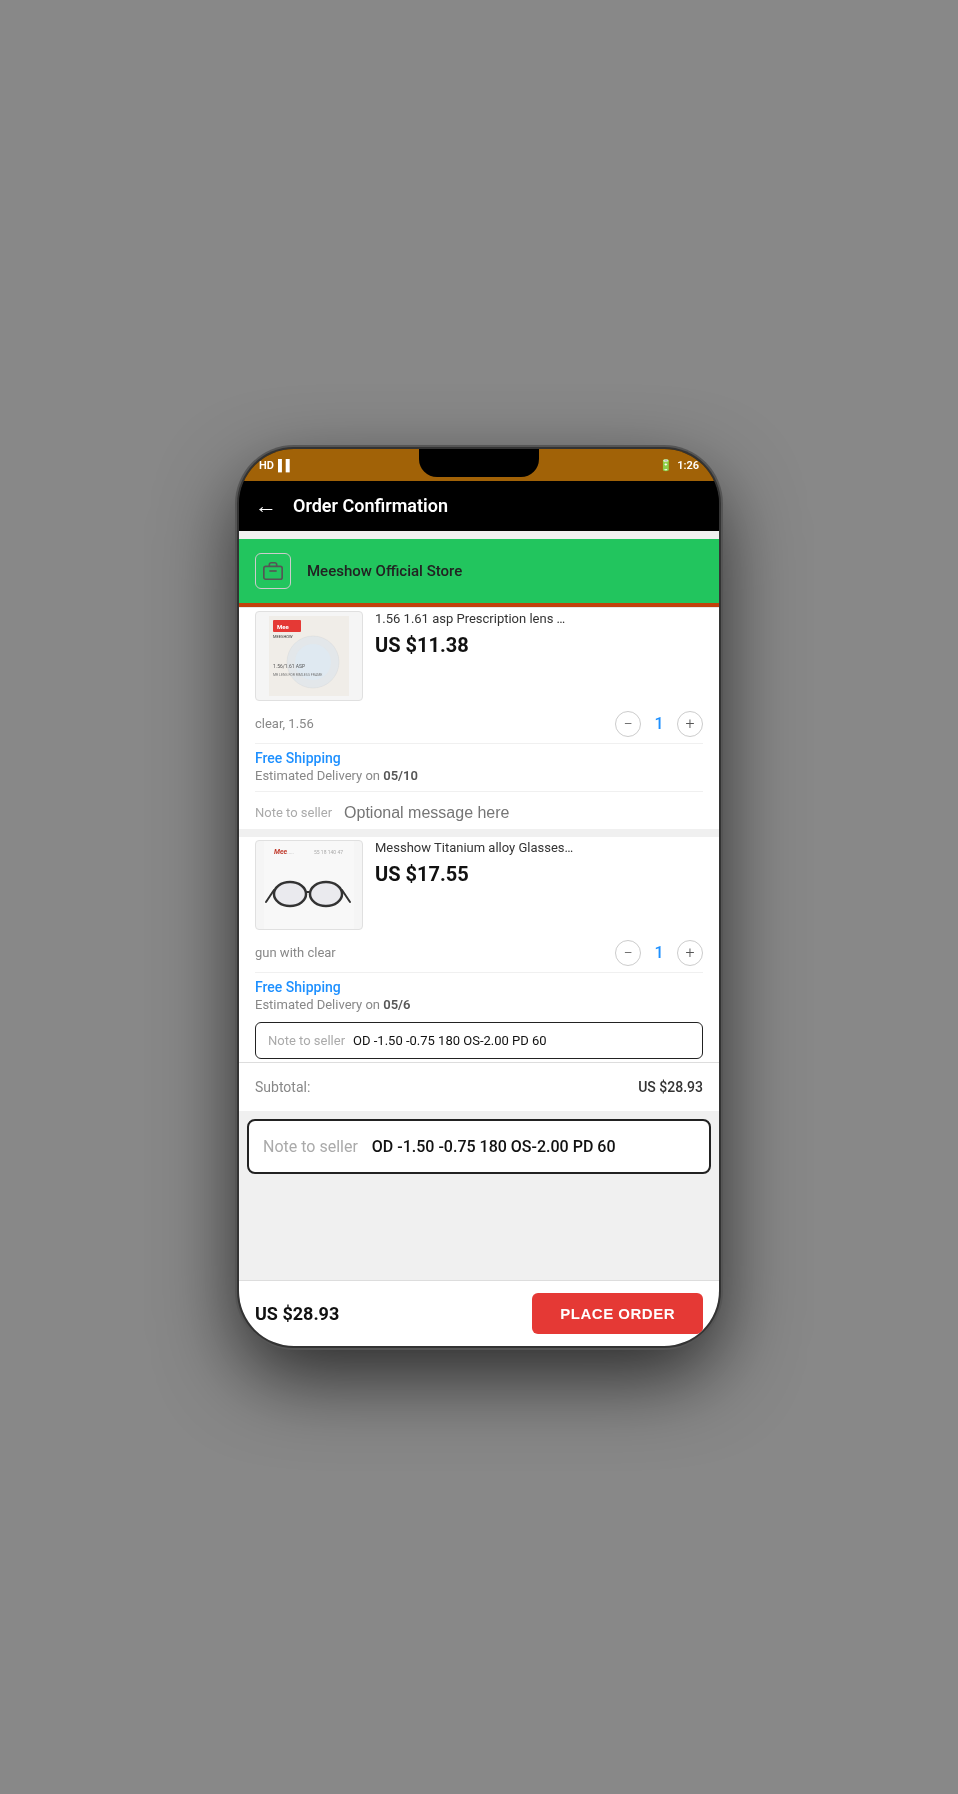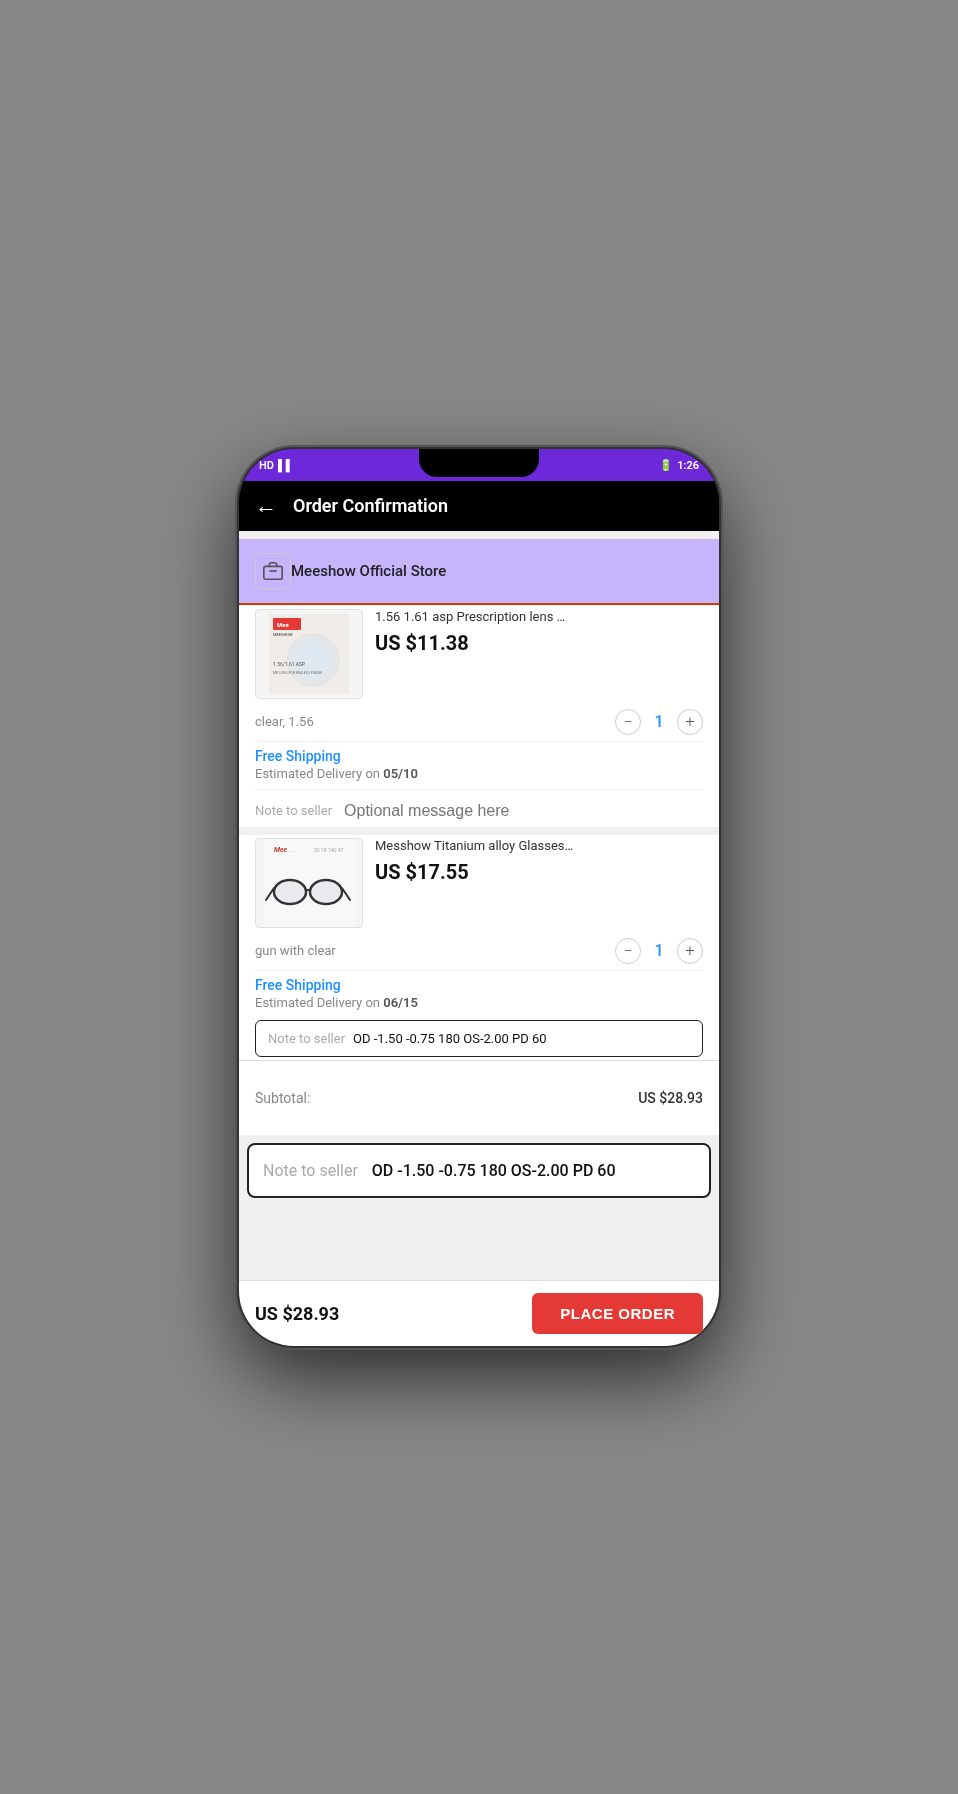--- a/index.html
+++ b/index.html
@@ -20,21 +20,21 @@
       background: #111;
       border-radius: 55px;
       position: relative;
       box-shadow: 0 0 0 2px #333, 0 0 0 4px #555, 0 30px 80px rgba(0,0,0,0.7);
       overflow: hidden;
       display: flex;
       flex-direction: column;
     }
 
     .status-bar {
-      background: #6d28d9;
+      background: #a16207;
       color: #fff;
       display: flex;
       justify-content: space-between;
       align-items: center;
       padding: 8px 20px 6px;
       font-size: 11px;
       font-weight: 600;
       flex-shrink: 0;
       height: 32px;
     }
@@ -79,27 +79,27 @@
     .screen-content {
       flex: 1;
       background: #f0f0f0;
       overflow-y: auto;
       scrollbar-width: none;
     }
 
     .screen-content::-webkit-scrollbar { display: none; }
 
     .store-card {
-      background: #c4b5fd;
+      background: #22c55e;
       margin: 8px 0 0;
       padding: 14px 16px;
       display: flex;
       align-items: center;
-      gap: 0;
-      border-bottom: 2px solid #c2410c;
+      gap: 16px;
+      border-bottom: 4px solid #c2410c;
     }
 
     .store-icon {
       width: 36px;
       height: 36px;
       border: 1.5px solid #ccc;
       border-radius: 6px;
       display: flex;
       align-items: center;
       justify-content: center;
@@ -265,21 +265,21 @@
 
     .divider {
       height: 8px;
       background: #f0f0f0;
     }
 
     .subtotal-row {
       background: #fff;
       display: flex;
       align-items: center;
-      padding: 29px 16px;
+      padding: 16px 16px;
       border-top: 1px solid #e8e8e8;
     }
 
     .subtotal-label {
       flex: 1;
       font-size: 14px;
       color: #888;
     }
 
     .subtotal-value {
@@ -471,21 +471,21 @@
         <div class="qty-control">
           <div class="qty-btn">−</div>
           <span class="qty-value">1</span>
           <div class="qty-btn">+</div>
         </div>
       </div>
 
       <div class="shipping-row">
         <div class="free-shipping">Free Shipping</div>
         <div class="delivery-date">
-          <span>Estimated Delivery on </span><span class="delivery-bold">06/15</span>
+          <span>Estimated Delivery on </span><span class="delivery-bold">05/6</span>
         </div>
       </div>
 
       <div class="note-input-filled" style="margin-top:10px;">
         <span class="note-label">Note to seller</span>
         <span class="note-value">OD -1.50 -0.75 180 OS-2.00 PD 60</span>
       </div>
     </div>
 
     <div class="subtotal-row" style="border-top: 1px solid #ddd; margin-top: 0;">

